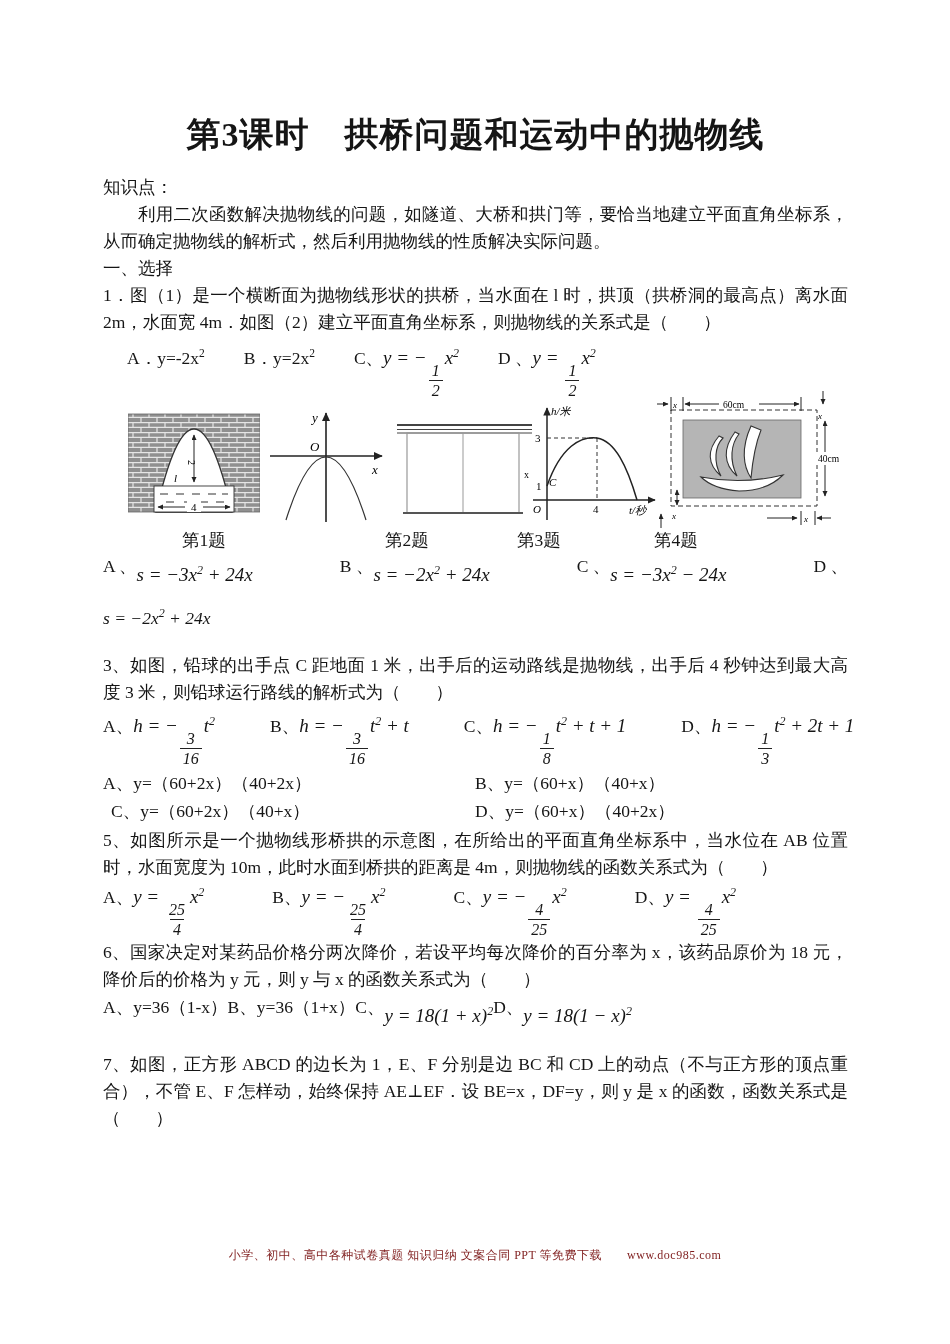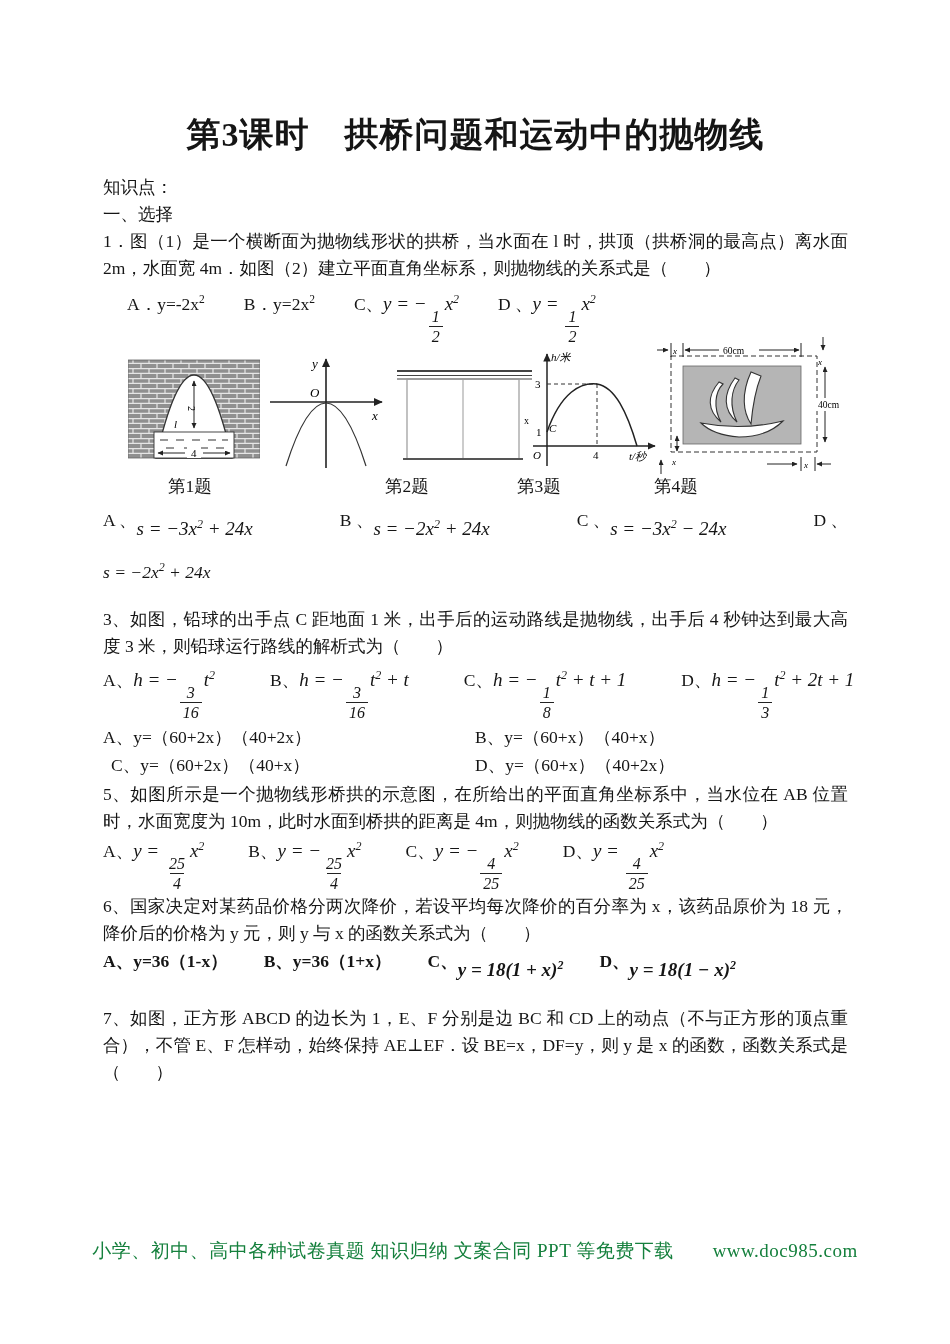--- a/index.html
+++ b/index.html
@@ -20,48 +20,49 @@
     display:inline-flex;flex-direction:column;align-items:center;
     line-height:1.08;font-size:16px;margin:0 2px;vertical-align:-12px;
     font-family:"Liberation Serif",serif;font-style:italic;
   }
   .frac .num{padding:0 3px 1px 3px;}
   .frac .den{border-top:1.2px solid #222;padding:1px 3px 0 3px;}
   .optrow{display:flex;align-items:flex-start;}
   .opt{white-space:nowrap;font-size:17.5px;}
   .drop{position:relative;top:9px;display:inline-block;}
   .q1opts{height:48px;padding:8px 0 0 24px;gap:39px;margin-top:2px;}
-  .q2row{height:52px;justify-content:space-between;padding-top:2px;margin-top:8px;}
+  .q2row{height:52px;justify-content:space-between;padding-top:2px;}
   .q2d{height:32px;margin-top:2px;}
   .q3row{height:54px;padding-top:6px;gap:55px;margin-top:2px;}
   .q3text{margin-top:12px;}
   .q4grid{display:grid;grid-template-columns:372px auto;margin-top:2px;}
   .q4grid .opt{line-height:27.5px;}
   .q4c{padding-left:8px;}
-  .q5row{height:50px;padding-top:4px;gap:44px;}
-  .q6row{height:48px;gap:36px;margin-top:2px;font-weight:bold;}
+  .q5row{height:50px;padding-top:4px;gap:68px;}
+  .q6row{height:48px;margin-top:2px;}
   .mt2{margin-top:2px;}.mt4{margin-top:4px;}.mt8{margin-top:8px;}
   .figs{position:relative;height:132px;margin-top:2px;}
   .figs svg{position:absolute;}
   .figlabels{position:relative;height:24px;line-height:24px;font-size:17.5px;}
   .figlabels span{position:absolute;white-space:nowrap;}
   .footer{
     position:absolute;left:0;right:0;bottom:80px;text-align:center;
-    font-size:19px;color:#15803d;letter-spacing:0.5px;
+    font-size:12px;color:#7f1d1d;letter-spacing:0.5px;
   }
   svg text{font-family:"Liberation Serif","DejaVu Serif",serif;}
 </style>
 </head>
 <body>
 
 <div class="page">
 
   <h1 class="title">第3课时　拱桥问题和运动中的抛物线</h1>
 
   <p class="para">知识点：</p>
+  <p class="para just indent">利用二次函数解决抛物线的问题，如隧道、大桥和拱门等，要恰当地建立平面直角坐标系，从而确定抛物线的解析式，然后利用抛物线的性质解决实际问题。</p>
   <p class="para">一、选择</p>
 
   <p class="para just">1．图（1）是一个横断面为抛物线形状的拱桥，当水面在 l 时，拱顶（拱桥洞的最高点）离水面 2m，水面宽 4m．如图（2）建立平面直角坐标系，则抛物线的关系式是（　　）</p>
 
   <div class="optrow q1opts">
     <span class="opt"><span class="lbl">A．y=-2x</span><sup>2</sup></span>
     <span class="opt"><span class="lbl">B．y=2x</span><sup>2</sup></span>
     <span class="opt"><span class="lbl">C、</span><span class="m">y = −</span><span class="frac">
           <span class="num">1</span>
           <span class="den">2</span>
@@ -176,21 +177,21 @@
 
       <line x1="112" y1="132" x2="142" y2="132" stroke="#222" stroke-width="1" marker-end="url(#a5)"></line>
       <line x1="146" y1="125" x2="146" y2="139" stroke="#222" stroke-width="1"></line>
       <text x="149" y="136" font-size="9" font-style="italic">x</text>
       <line x1="160" y1="125" x2="160" y2="139" stroke="#222" stroke-width="1"></line>
       <line x1="162" y1="132" x2="176" y2="132" stroke="#222" stroke-width="1" marker-start="url(#a5)"></line>
     </svg>
   </div>
 
   <div class="figlabels">
-    <span style="left:65px">第1题</span>
+    <span style="left:79px">第1题</span>
     <span style="left:282px">第2题</span>
     <span style="left:414px">第3题</span>
     <span style="left:551px">第4题</span>
   </div>
 
   <div class="optrow q2row">
     <span class="opt"><span class="lbl">A 、</span><span class="m drop"><span>s = −3x</span><sup>2</sup><span> + 24x</span></span></span>
     <span class="opt"><span class="lbl">B 、</span><span class="m drop"><span>s = −2x</span><sup>2</sup><span> + 24x</span></span></span>
     <span class="opt"><span class="lbl">C 、</span><span class="m drop"><span>s = −3x</span><sup>2</sup><span> − 24x</span></span></span>
     <span class="opt"><span class="lbl">D 、</span></span>

